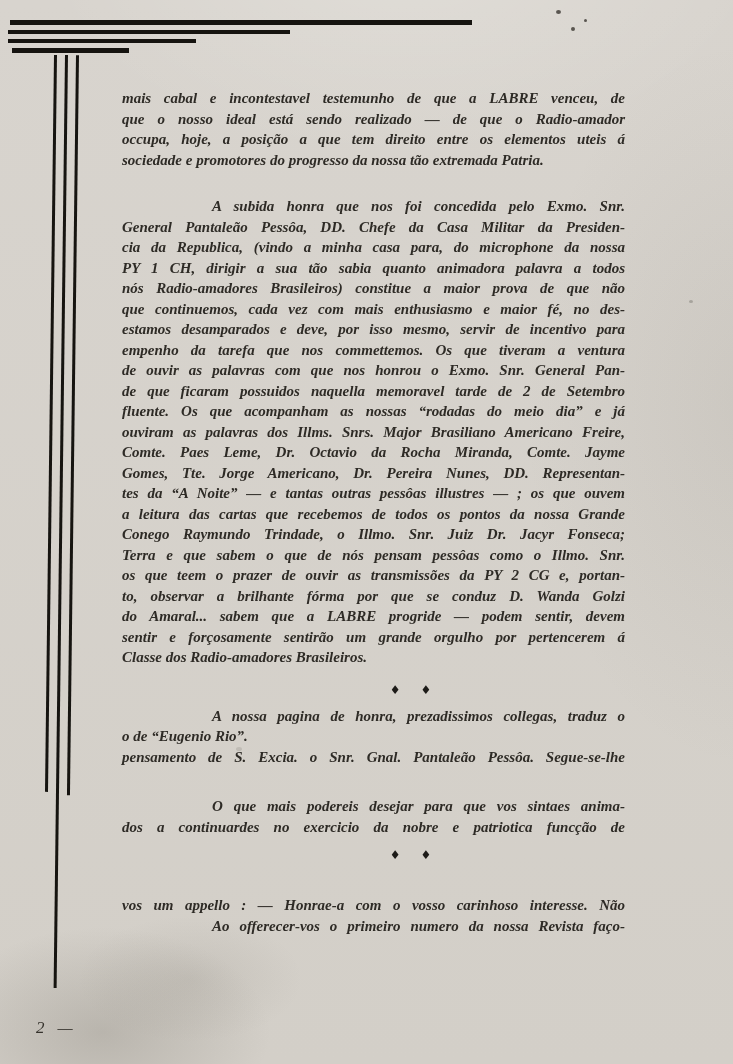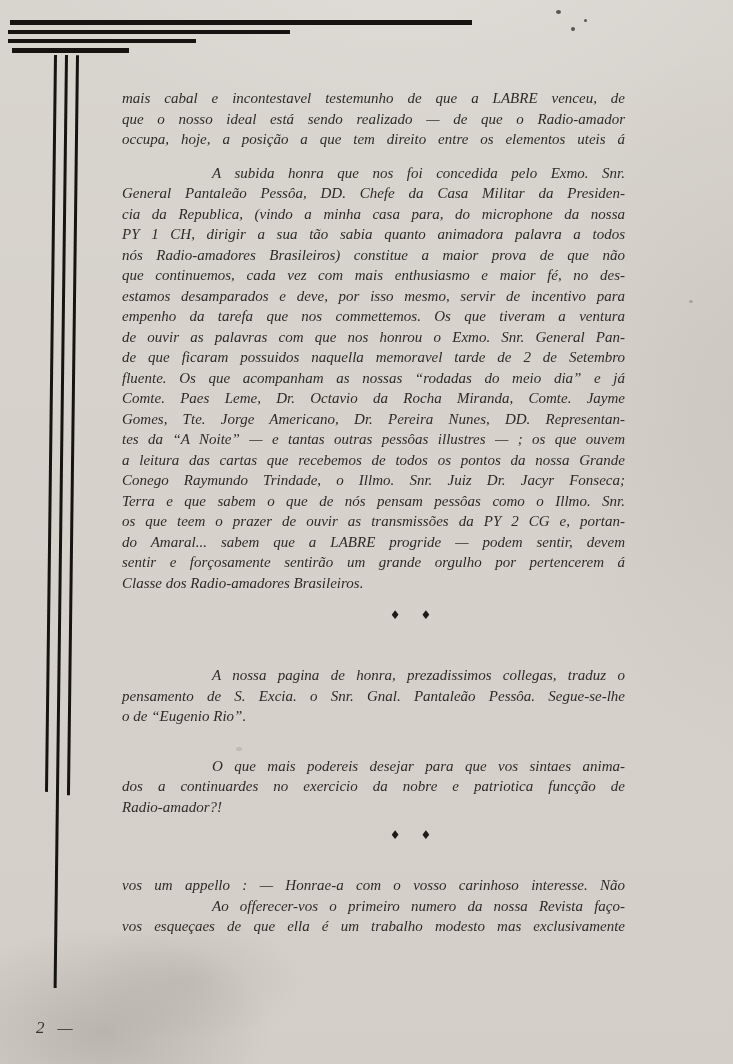--- a/index.html
+++ b/index.html
@@ -21,23 +21,23 @@
   .vwrap{position:absolute;left:0;top:0;width:733px;height:1064px;
          transform:rotate(0.7deg);transform-origin:60px 55px;pointer-events:none;}
   .ornament-v{position:absolute;background:#161410;}
   .vr1{left:54px;top:55px;width:3px;height:737px;}
   .vr2{left:65px;top:55px;width:3px;height:933px;}
   .vr3{left:76px;top:55px;width:3px;height:740px;}
   .text-col{
     position:absolute;left:122px;top:88px;width:503px;
     font-style:italic;font-size:15px;line-height:20.5px;color:#2e2b26;
   }
-  .para{margin:0;}
-  .p2{margin-top:13px;}
-  .p3{margin-top:42px;}
+  .para{margin:0;font-weight:bold;}
+  .p2{margin-top:26px;}
+  .p3{margin-top:8px;}
   .p4{margin-top:29px;}
   .p5{margin-top:32px;}
   .tline{text-align:justify;text-align-last:justify;white-space:normal;}
   .tline.findent{padding-left:90px;}
   .tline.lastline{text-align:left;text-align-last:left;}
   .sep{height:16px;text-align:center;transform:translateX(37px);
        font-family:"DejaVu Sans",sans-serif;font-style:normal;
        font-size:12px;color:#1d1b18;line-height:16px;}
   .sep1{margin-top:14px;}
   .sep2{margin-top:10px;}
@@ -72,69 +72,70 @@
 <div class="speck sp3"></div>
 <div class="speck sp4"></div>
 <div class="speck sp5"></div>
 
 <div class="text-col">
 
   <div class="para p1">
       <div class="tline">mais cabal e incontestavel testemunho de que a LABRE venceu, de</div>
       <div class="tline">que o nosso ideal está sendo realizado — de que o Radio-amador</div>
       <div class="tline">occupa, hoje, a posição a que tem direito entre os elementos uteis á</div>
+      <div class="tline lastline">sociedade e promotores do progresso da nossa tão extremada Patria.</div>
     </div>
 
   <div class="para p2">
       <div class="tline findent">A subida honra que nos foi concedida pelo Exmo. Snr.</div>
       <div class="tline">General Pantaleão Pessôa, DD. Chefe da Casa Militar da Presiden-</div>
       <div class="tline">cia da Republica, (vindo a minha casa para, do microphone da nossa</div>
       <div class="tline">PY 1 CH, dirigir a sua tão sabia quanto animadora palavra a todos</div>
       <div class="tline">nós Radio-amadores Brasileiros) constitue a maior prova de que não</div>
       <div class="tline">que continuemos, cada vez com mais enthusiasmo e maior fé, no des-</div>
       <div class="tline">estamos desamparados e deve, por isso mesmo, servir de incentivo para</div>
       <div class="tline">empenho da tarefa que nos commettemos. Os que tiveram a ventura</div>
       <div class="tline">de ouvir as palavras com que nos honrou o Exmo. Snr. General Pan-</div>
       <div class="tline">de que ficaram possuidos naquella memoravel tarde de 2 de Setembro</div>
       <div class="tline">fluente. Os que acompanham as nossas “rodadas do meio dia” e já</div>
+      <div class="tline">ouviram as palavras dos Illms. Snrs. Major Brasiliano Americano Freire,</div>
       <div class="tline">Comte. Paes Leme, Dr. Octavio da Rocha Miranda, Comte. Jayme</div>
       <div class="tline">Gomes, Tte. Jorge Americano, Dr. Pereira Nunes, DD. Representan-</div>
       <div class="tline">tes da “A Noite” — e tantas outras pessôas illustres — ; os que ouvem</div>
       <div class="tline">a leitura das cartas que recebemos de todos os pontos da nossa Grande</div>
       <div class="tline">Conego Raymundo Trindade, o Illmo. Snr. Juiz Dr. Jacyr Fonseca;</div>
       <div class="tline">Terra e que sabem o que de nós pensam pessôas como o Illmo. Snr.</div>
       <div class="tline">os que teem o prazer de ouvir as transmissões da PY 2 CG e, portan-</div>
+      <div class="tline">to, observar a brilhante fórma por que se conduz D. Wanda Golzi</div>
       <div class="tline">do Amaral... sabem que a LABRE progride — podem sentir, devem</div>
       <div class="tline">sentir e forçosamente sentirão um grande orgulho por pertencerem á</div>
       <div class="tline lastline">Classe dos Radio-amadores Brasileiros.</div>
     </div>
 
   <div class="sep sep1">
     <span class="d1">♦</span><span class="d2">♦</span>
   </div>
 
   <div class="para p3">
       <div class="tline findent">A nossa pagina de honra, prezadissimos collegas, traduz o</div>
+      <div class="tline lastline">o de “Eugenio Rio”.</div>
       <div class="tline">pensamento de S. Excia. o Snr. Gnal. Pantaleão Pessôa. Segue-se-lhe</div>
-      <div class="tline lastline">o de “Eugenio Rio”.</div>
     </div>
 
   <div class="para p4">
       <div class="tline findent">O que mais podereis desejar para que vos sintaes anima-</div>
       <div class="tline">dos a continuardes no exercicio da nobre e patriotica funcção de</div>
-      <div class="tline lastline">Radio-amador?!</div>
     </div>
 
   <div class="sep sep2">
     <span class="d1">♦</span><span class="d2">♦</span>
   </div>
 
   <div class="para p5">
       <div class="tline">vos um appello : — Honrae-a com o vosso carinhoso interesse. Não</div>
       <div class="tline findent">Ao offerecer-vos o primeiro numero da nossa Revista faço-</div>
-      <div class="tline">vos esqueçaes de que ella é um trabalho modesto mas exclusivamente</div>
     </div>
 
 </div>
 
 <div class="page-num">
   <span>2</span><span class="dash">—</span>
 </div>
 
 </body></html>

